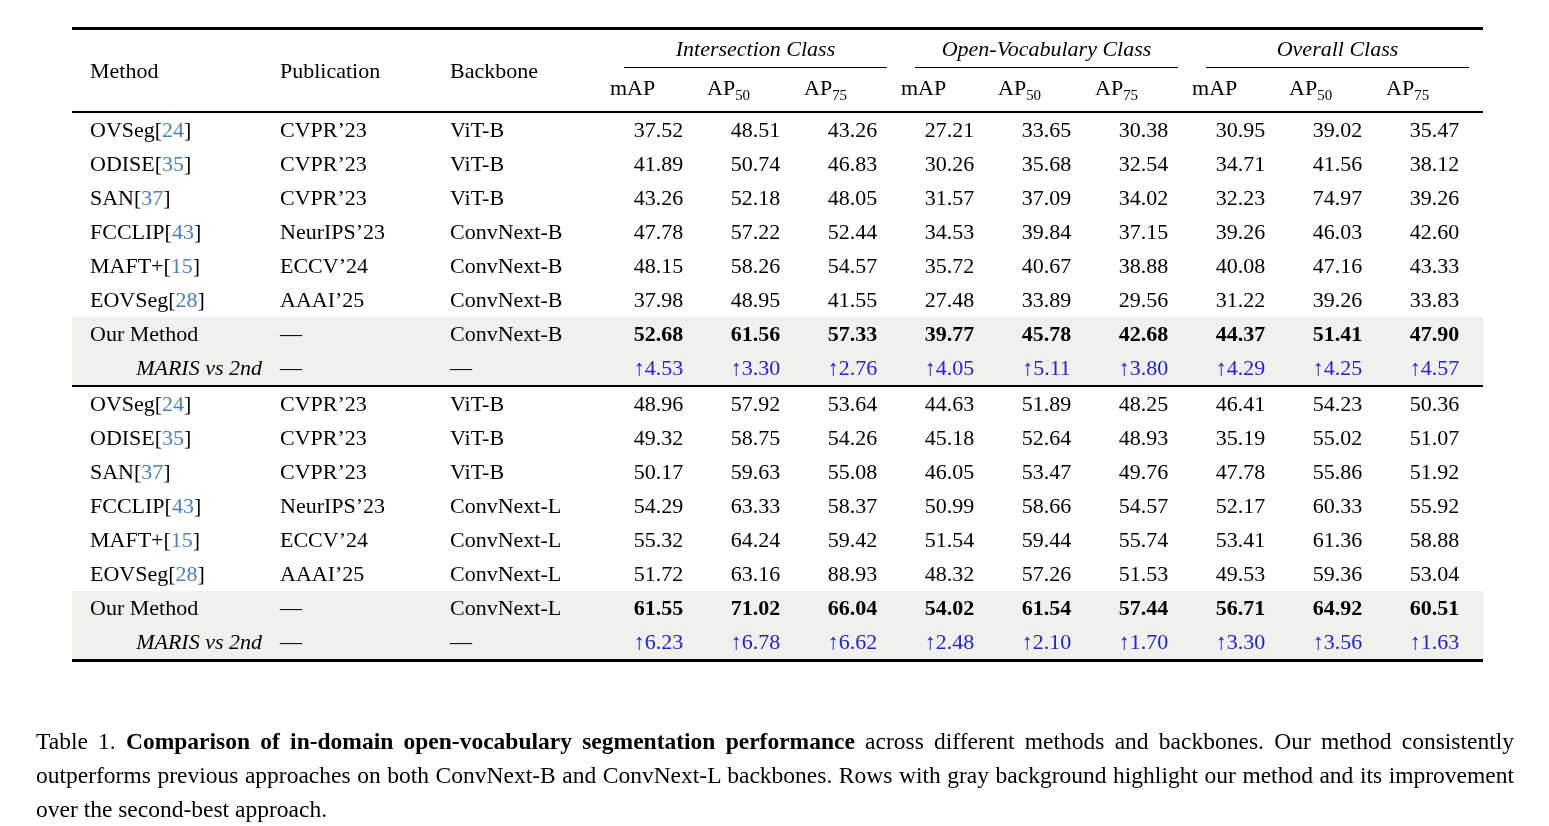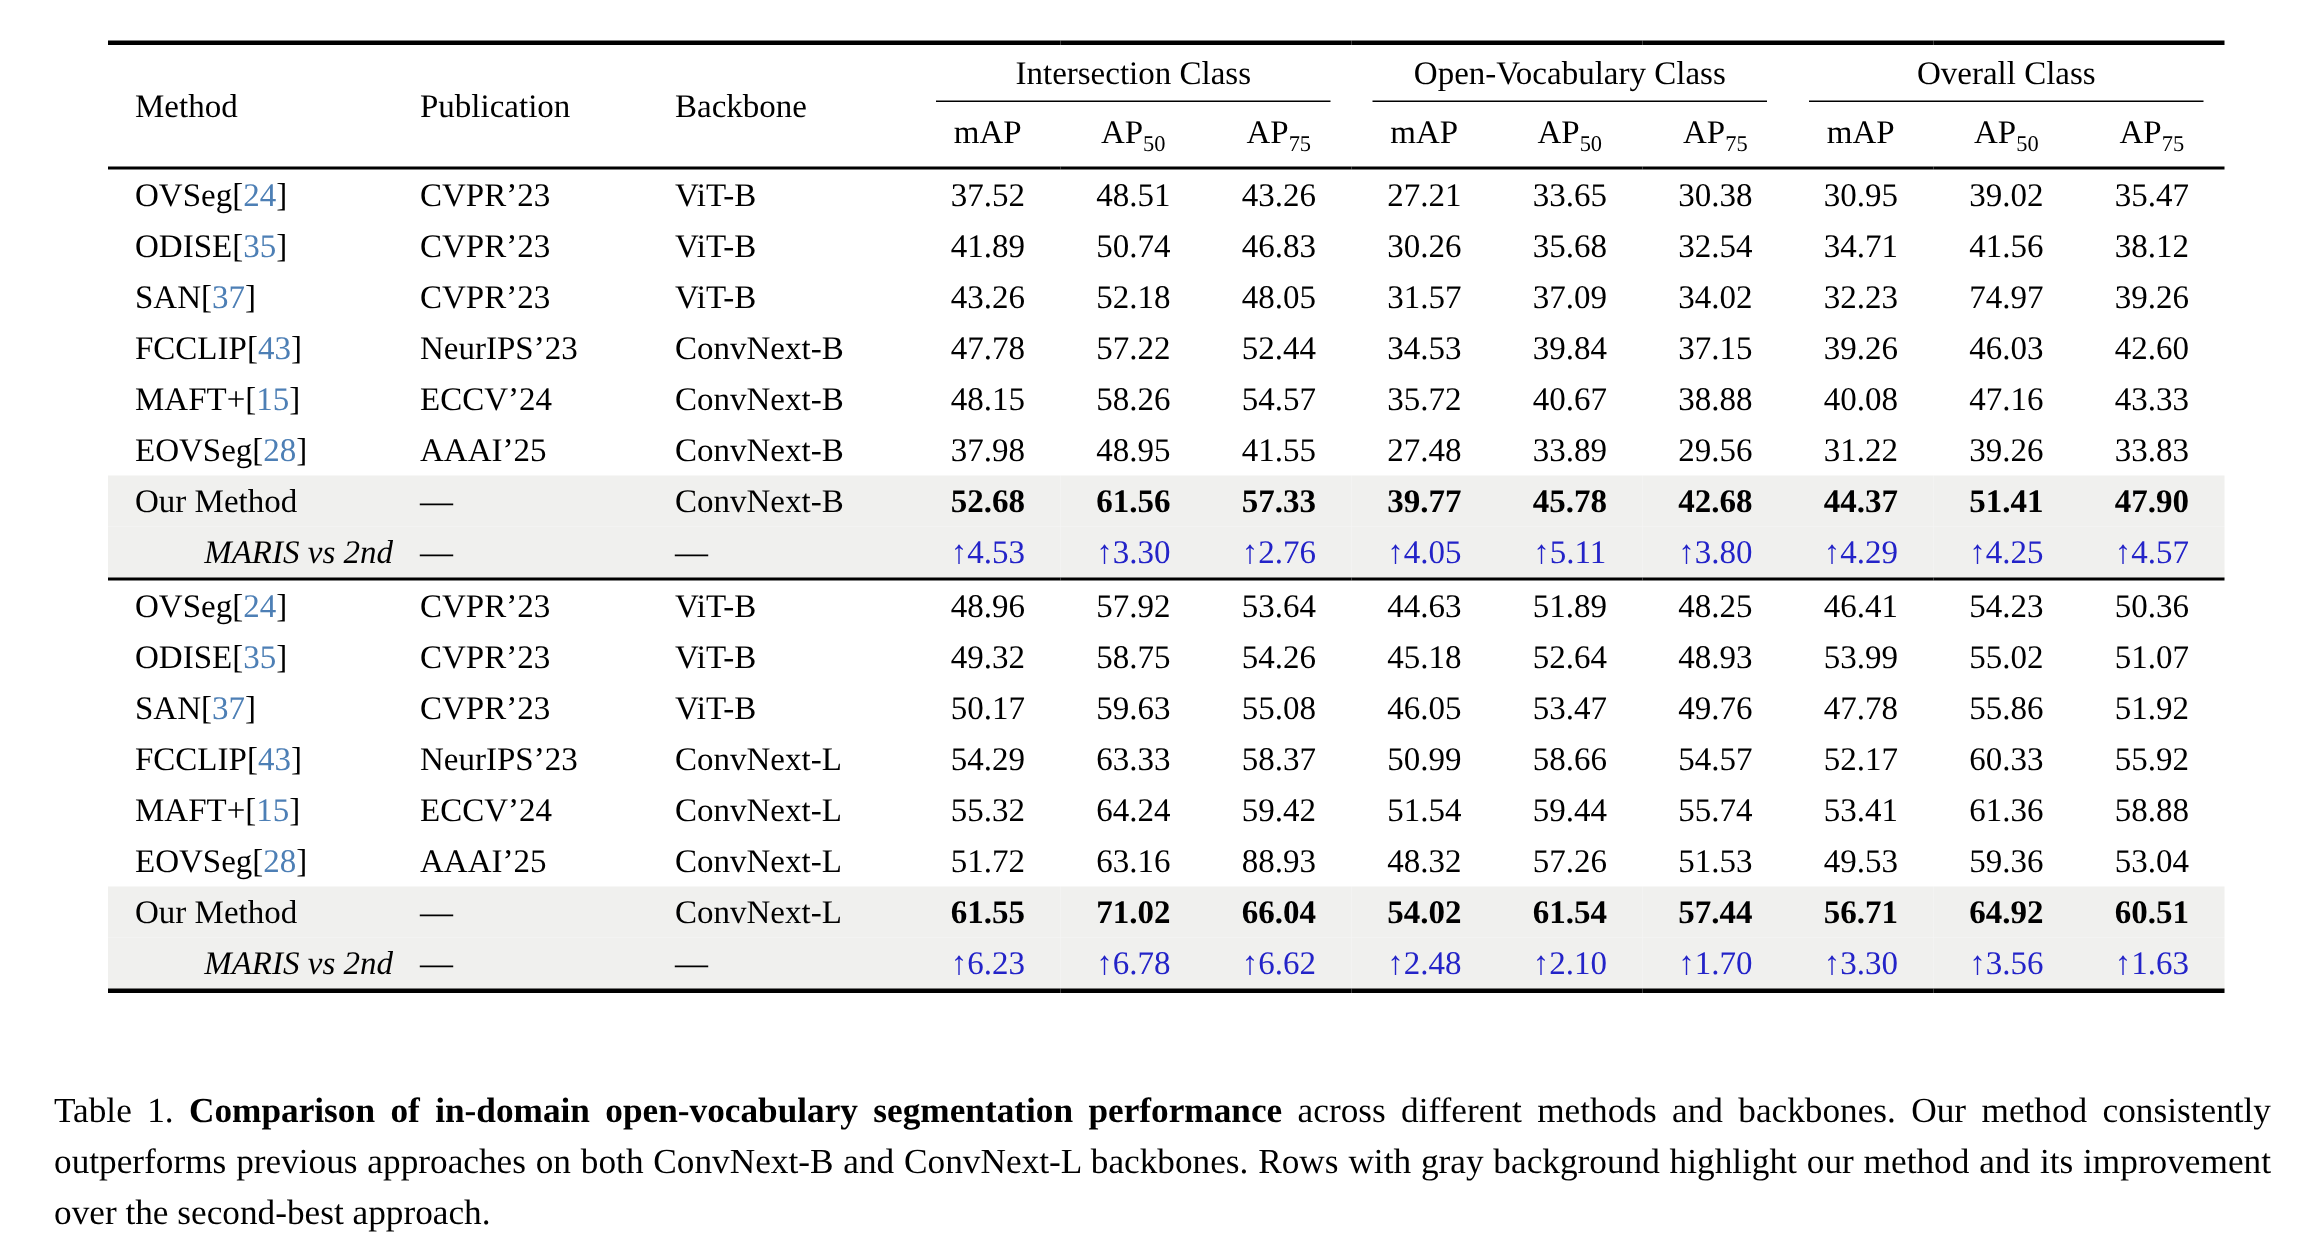--- a/index.html
+++ b/index.html
@@ -46,23 +46,24 @@
   }
   .group-h {
     padding-top: 6px;
     vertical-align: top;
   }
   .cmid {
     margin: 0 14px;
     padding-bottom: 5px;
     border-bottom: 1.5px solid var(--rule, #000);
     text-align: center;
+    font-style: italic;
   }
   .metric-h {
-    text-align: center;
+    text-align: left;
     padding: 7px 0 10px 0;
   }
   sub { font-size: 68%; line-height: 0; }
   td { height: 34px; vertical-align: middle; }
   td.c-method, td.c-left {
     text-align: left;
     padding-left: 18px;
   }
   td.c-val { text-align: center; }
   .cite { color: var(--cite, #4d7fb5); }
@@ -259,21 +260,21 @@
         <tr>
     <td class="c-method"><span>ODISE</span>[<span class="cite">35</span>]</td>
     <td class="c-left">CVPR’23</td>
     <td class="c-left">ViT-B</td>
     <td class="c-val">49.32</td>
     <td class="c-val">58.75</td>
     <td class="c-val">54.26</td>
     <td class="c-val">45.18</td>
     <td class="c-val">52.64</td>
     <td class="c-val">48.93</td>
-    <td class="c-val">53.99</td>
+    <td class="c-val">35.19</td>
     <td class="c-val">55.02</td>
     <td class="c-val">51.07</td>
   </tr>
         <tr>
     <td class="c-method"><span>SAN</span>[<span class="cite">37</span>]</td>
     <td class="c-left">CVPR’23</td>
     <td class="c-left">ViT-B</td>
     <td class="c-val">50.17</td>
     <td class="c-val">59.63</td>
     <td class="c-val">55.08</td>

